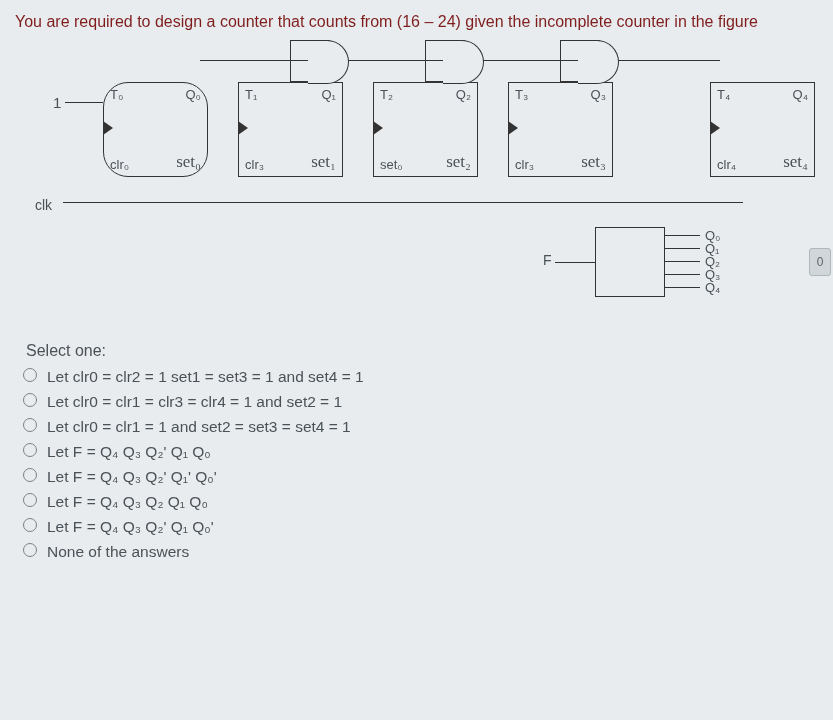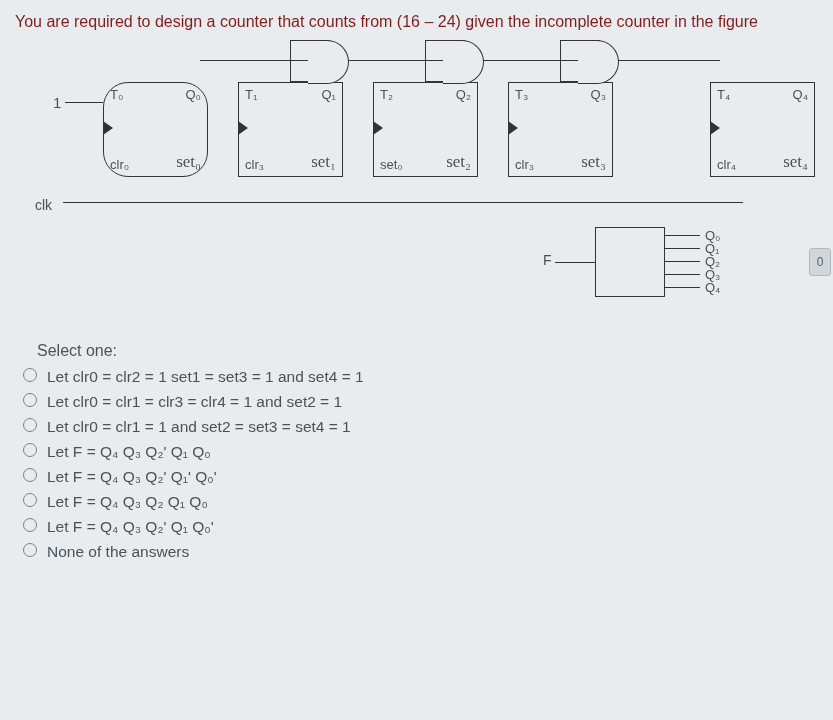--- a/index.html
+++ b/index.html
@@ -73,21 +73,21 @@
   .fbox {
     position: absolute;
     width: 70px;
     height: 70px;
     border: 1px solid #333;
     top: 175px;
     left: 560px;
   }
   .flabel { position:absolute; top:200px; left:508px; font-size:14px; }
   .fout { position:absolute; font-size:13px; }
-  .select-one { font-size: 16px; margin: 10px 0 8px 22px; }
+  .select-one { font-size: 16px; margin: 10px 0 8px 11px; }
   .options { margin-left: 8px; }
   .opt {
     display: flex;
     align-items: flex-start;
     margin: 7px 0;
   }
   .radio {
     width: 14px; height: 14px;
     border: 1.5px solid #7a8288;
     border-radius: 50%;

